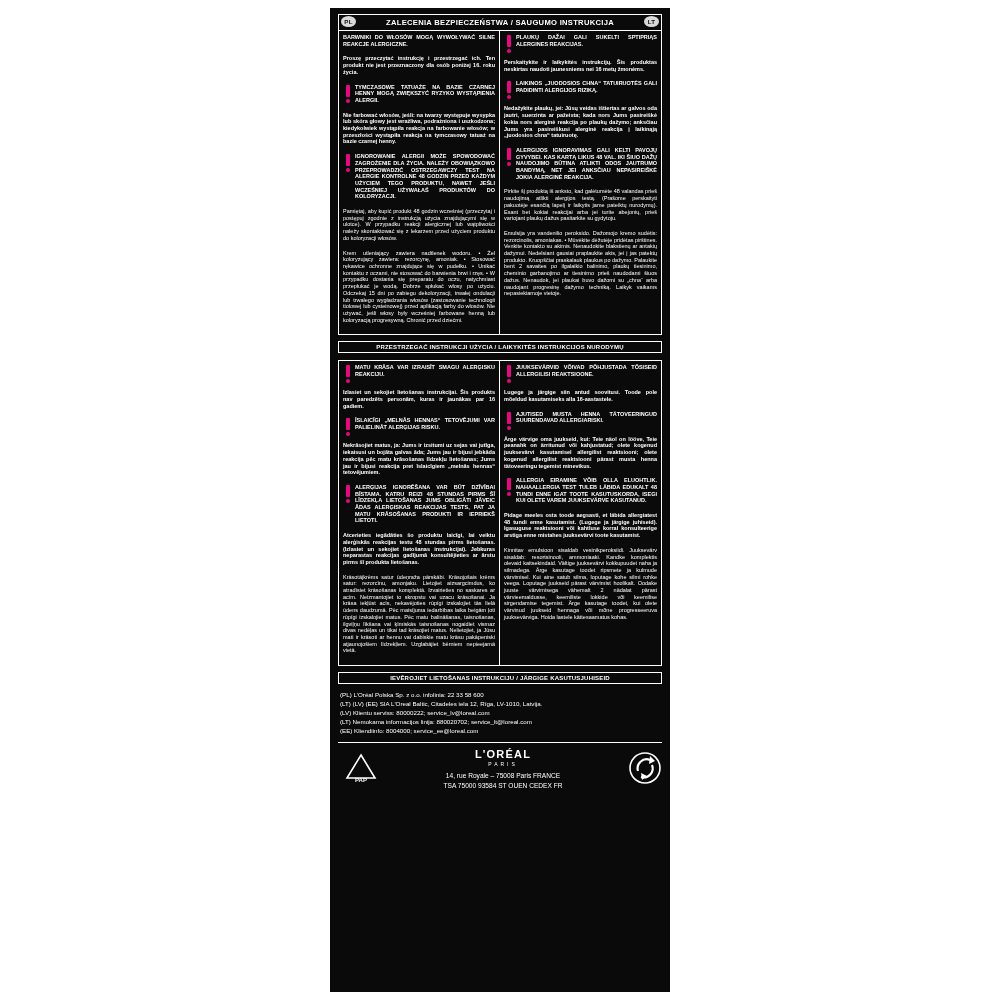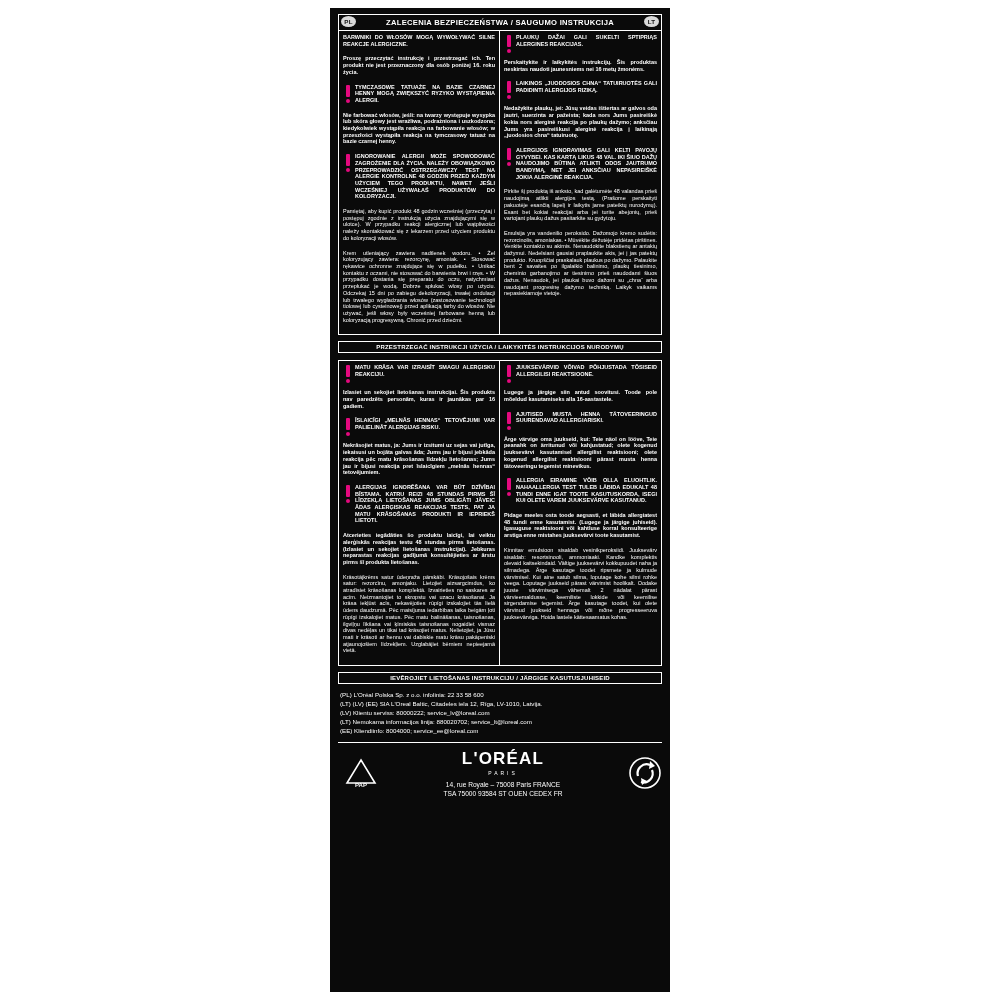--- a/index.html
+++ b/index.html
@@ -46,21 +46,21 @@
   .contacts{font-size:6.2px;line-height:1.45;margin:4px 0 6px 2px;}
   .contacts div{white-space:nowrap;}
   .bottom{
     border-top:1px solid #ffffff;padding-top:4px;margin-top:2px;
     display:flex;align-items:center;justify-content:space-between;
   }
   .pap{flex:0 0 auto;display:flex;flex-direction:column;align-items:center;width:46px;}
   .pap svg{display:block;}
   .pap .paptxt{font-size:6px;font-weight:bold;margin-top:-2px;}
   .addr{flex:1;text-align:center;font-size:6.6px;line-height:1.4;}
-  .brand{font-size:17px;font-weight:bold;letter-spacing:1.2px;}
+  .brand{font-size:11px;font-weight:bold;letter-spacing:1.2px;}
   .brand-sub{font-size:5px;letter-spacing:3px;margin-top:-1px;}
   .recycle{flex:0 0 auto;width:40px;display:flex;justify-content:flex-end;}
 </style>
 </head>
 <body>
 
 <div class="page">
   <div class="label">
 
     <div class="panel">

